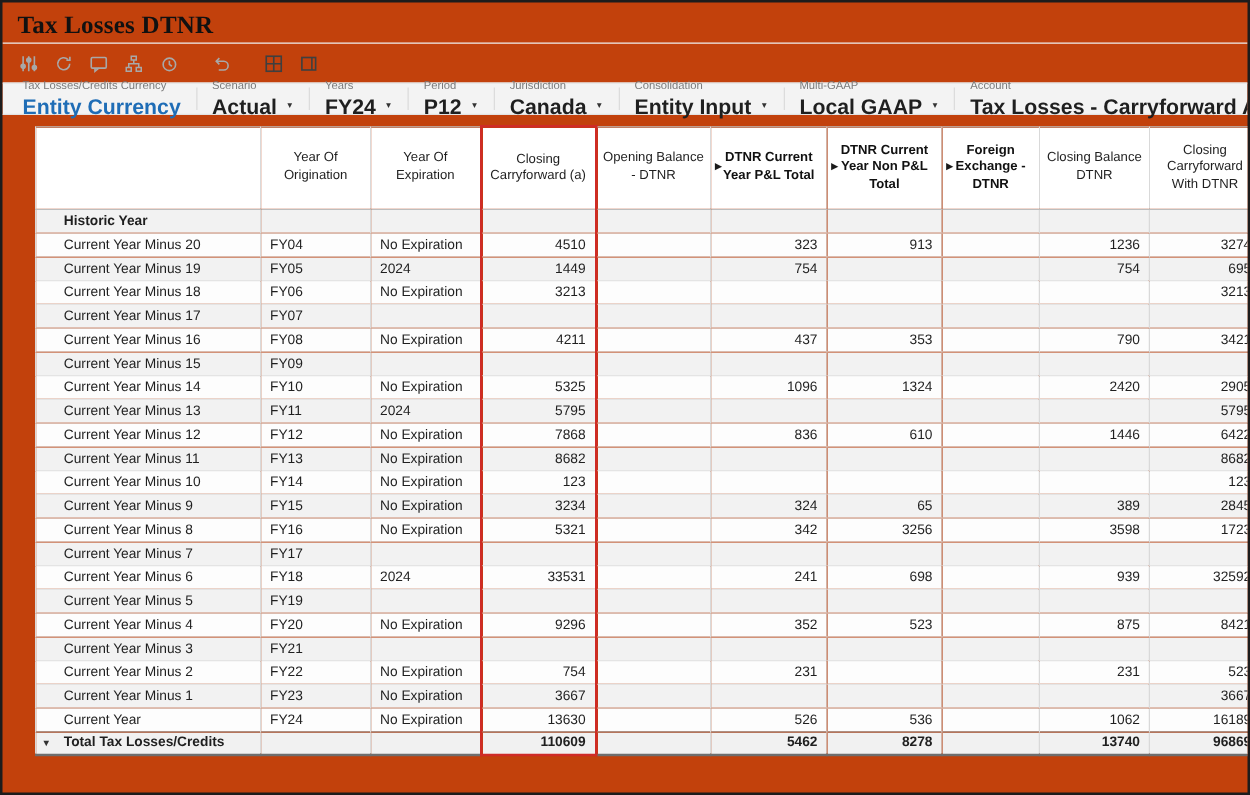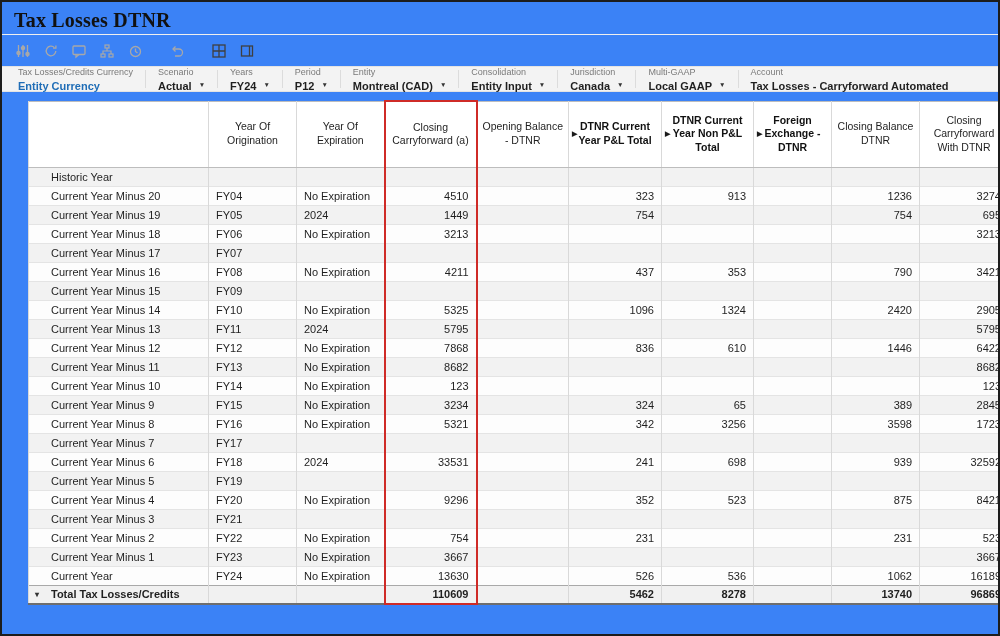--- a/index.html
+++ b/index.html
@@ -1,51 +1,51 @@
 <!DOCTYPE html>
 <html style="--hl-color: #cf2b27; --link-color: #1f6db6;"><head>
 <meta charset="utf-8">
 <style>
   * { box-sizing: border-box; margin: 0; padding: 0; }
   html, body { width: 1000px; height: 636px; overflow: hidden; }
   body { font-family: "Liberation Sans", sans-serif; background: #ffffff; }
-  .frame { width: 1000px; height: 636px; border: 2px solid #1c1c1c; background: #3b82f6; overflow: hidden; }
+  .frame { width: 1000px; height: 636px; border: 2px solid #1c1c1c; background: #c2410c; overflow: hidden; }
 
   .titlebar { height: 32px; padding: 7px 0 0 12px; }
   .titlebar h1 { font-family: "Liberation Serif", serif; font-size: 20px; font-weight: bold; color: #111; letter-spacing: .2px; }
 
   .toolbar { height: 32px; display: flex; align-items: center; padding-left: 12px; border-top: 1px solid #efefef; }
   .tb-icon { width: 17px; height: 17px; margin-right: 11px; display: inline-flex; align-items: center; justify-content: center; cursor: pointer; }
   .tb-icon.off { color: #a8a8a8; }
   .tb-icon.on  { color: #3f3f3f; }
   .tb-icon.gap { margin-left: 14px; }
   .tb-icon svg { width: 16px; height: 16px; }
 
   .pov { background: #f3f3f3; border-top: 1px solid #e3e3e3; border-bottom: 1px solid #e3e3e3; display: flex; align-items: stretch; padding: 3px 4px; height: 26px; }
   .pov-field { padding: 2px 12px; border-right: 1px solid #dcdcdc; display: flex; flex-direction: column; justify-content: center; cursor: pointer; }
   .pov-field:last-child { border-right: none; }
   .pov-label { font-size: 9px; color: #7a7a7a; margin-bottom: 3px; white-space: nowrap; }
   .pov-valrow { display: flex; align-items: center; gap: 7px; }
-  .pov-value { font-size: 11px; font-weight: bold; color: #1f1f1f; white-space: nowrap; }
+  .pov-value { font-size: 17px; font-weight: bold; color: #1f1f1f; white-space: nowrap; }
   .pov-value.link { color: var(--link-color, #1f6db6); }
   .pov-caret { font-size: 6.5px; color: #333; line-height: 1; }
 
   .gridwrap { padding: 8px 10px 0 10px; }
   table { border-collapse: collapse; table-layout: fixed; width: 980px; font-size: 11px; color: #1f1f1f; border: 1px solid #bdbdbd; border-bottom: 2px solid #6e6e6e; margin-left: 16px; }
   th, td { border-left: 1px solid #d9d9d9; overflow: hidden; white-space: nowrap; }
   thead th { height: 66px; vertical-align: middle; text-align: center; font-weight: normal; font-size: 10.5px; line-height: 1.3; border-bottom: 1px solid #bdbdbd; background: #fff; padding: 2px 4px; position: relative; white-space: normal; }
   thead th.bold { font-weight: bold; color: #111; }
   .expand-caret { position: absolute; left: 3px; top: 50%; transform: translateY(-50%); font-size: 7px; color: #1a1a1a; cursor: pointer; }
   tbody td { height: 19px; padding: 1px 7px; border-top: 1px solid #e4e4e4; }
   tbody tr:nth-child(odd)  { background: #f2f2f2; }
   tbody tr:nth-child(even) { background: #fdfdfd; }
   td.num { text-align: right; }
   td.txt { text-align: left; }
   td.lbl { padding-left: 22px; position: relative; }
-  td.lbl.bold { font-weight: normal; }
+  td.lbl.bold { font-weight: bold; }
   tbody tr.total { background: #f1f1f1; }
   tbody tr.total td { font-weight: bold; border-top: 1px solid #a9a9a9; }
   .collapse-caret { position: absolute; left: 6px; top: 50%; transform: translateY(-50%); font-size: 8px; color: #333; cursor: pointer; }
 
   .hl-l   { border-left: 2px solid var(--hl-color, #cf2b27) !important; }
   .hl-r   { border-right: 2px solid var(--hl-color, #cf2b27) !important; }
   .hl-top { border-top: 2px solid var(--hl-color, #cf2b27) !important; }
   .hl-b   { border-bottom: 2px solid var(--hl-color, #cf2b27) !important; }
 </style>
 </head>
@@ -131,37 +131,30 @@
         </span>
       </div>
       <div class="pov-field">
         <span class="pov-label">Period</span>
         <span class="pov-valrow">
           <span class="pov-value">P12</span>
           <span class="pov-caret">▼</span>
         </span>
       </div>
       <div class="pov-field">
-        <span class="pov-label">Entity</span>
-        <span class="pov-valrow">
-          <span class="pov-value">Montreal (CAD)</span>
+        <span class="pov-label">Jurisdiction</span>
+        <span class="pov-valrow">
+          <span class="pov-value">Canada</span>
           <span class="pov-caret">▼</span>
         </span>
       </div>
       <div class="pov-field">
         <span class="pov-label">Consolidation</span>
         <span class="pov-valrow">
           <span class="pov-value">Entity Input</span>
-          <span class="pov-caret">▼</span>
-        </span>
-      </div>
-      <div class="pov-field">
-        <span class="pov-label">Jurisdiction</span>
-        <span class="pov-valrow">
-          <span class="pov-value">Canada</span>
           <span class="pov-caret">▼</span>
         </span>
       </div>
       <div class="pov-field">
         <span class="pov-label">Multi-GAAP</span>
         <span class="pov-valrow">
           <span class="pov-value">Local GAAP</span>
           <span class="pov-caret">▼</span>
         </span>
       </div>

